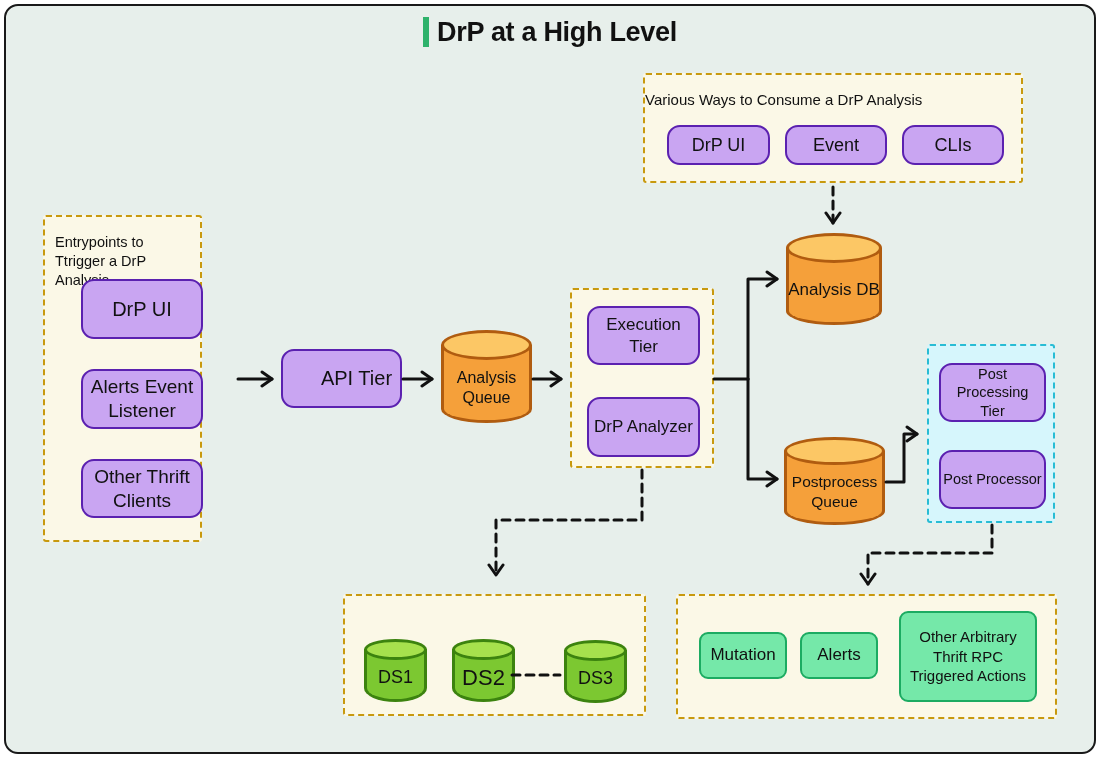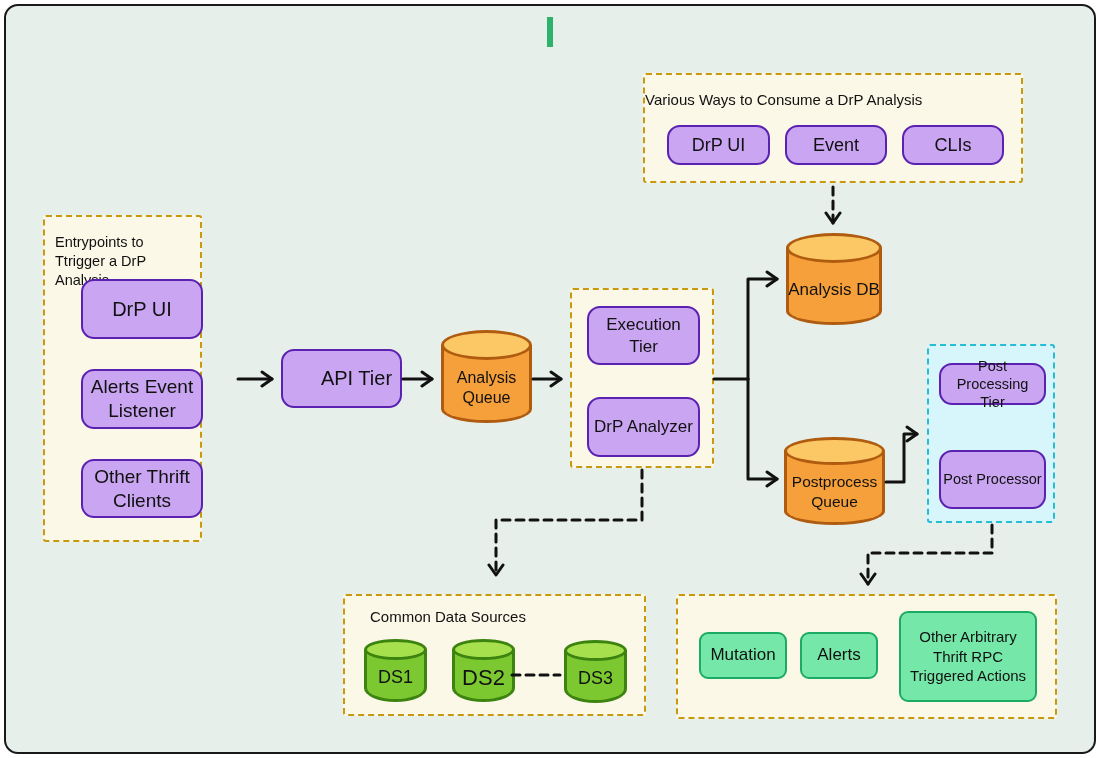--- a/index.html
+++ b/index.html
@@ -56,20 +56,21 @@
   svg.edges{position:absolute;left:0;top:0;z-index:3;pointer-events:none;}
 </style>
 </head>
 <body>
 
 <div class="canvas">
   <div class="board"></div>
 
   <div class="header">
     <span class="accent-bar"></span>
+    <span class="title">DrP at a High Level</span>
   </div>
 
   <section class="panel" style="left:643px;top:73px;width:380px;height:110px;">
     <div class="panel-label" style="top:15px;">Various Ways to Consume a DrP Analysis</div>
     <div class="pnode" style="left:22px;top:50px;width:103px;height:40px;font-size:18px;">DrP UI</div>
     <div class="pnode" style="left:140px;top:50px;width:102px;height:40px;font-size:18px;">Event</div>
     <div class="pnode" style="left:257px;top:50px;width:102px;height:40px;font-size:18px;">CLIs</div>
   </section>
 
   <section class="panel" style="left:43px;top:215px;width:159px;height:327px;">
@@ -98,26 +99,25 @@
     <div class="cyl-label" style="top:28px;bottom:6px;font-size:17px;">Analysis DB</div>
   </div>
 
   <div class="cyl orange" style="left:784px;top:437px;width:101px;height:88px;">
     <div class="cyl-top" style="height:28px;"></div>
     <div class="cyl-body" style="top:14px;"></div>
     <div class="cyl-label" style="top:26px;bottom:5px;font-size:15.5px;">Postprocess Queue</div>
   </div>
 
   <section class="panel cyan" style="left:927px;top:344px;width:128px;height:179px;">
-    <div class="pnode" style="left:10px;top:17px;width:107px;height:42px;font-size:14.5px;">Post Processing Tier</div>
+    <div class="pnode" style="left:10px;top:17px;width:107px;height:59px;font-size:14.5px;">Post Processing Tier</div>
     <div class="pnode" style="left:10px;top:104px;width:107px;height:59px;font-size:14.5px;">Post Processor</div>
   </section>
 
   <section class="panel" style="left:343px;top:594px;width:303px;height:122px;">
-    <div class="panel-label left" style="top:11px;left:25px;right:10px;">Common Data Sources</div>
     <div class="cyl green" style="left:19px;top:43px;width:63px;height:63px;">
       <div class="cyl-top" style="height:21px;"></div>
       <div class="cyl-body" style="top:10px;"></div>
       <div class="cyl-label" style="top:18px;bottom:4px;font-size:18px;">DS1</div>
     </div>
     <div class="cyl green" style="left:107px;top:43px;width:63px;height:63px;">
       <div class="cyl-top" style="height:21px;"></div>
       <div class="cyl-body" style="top:10px;"></div>
       <div class="cyl-label" style="top:18px;bottom:4px;font-size:22px;">DS2</div>
     </div>

